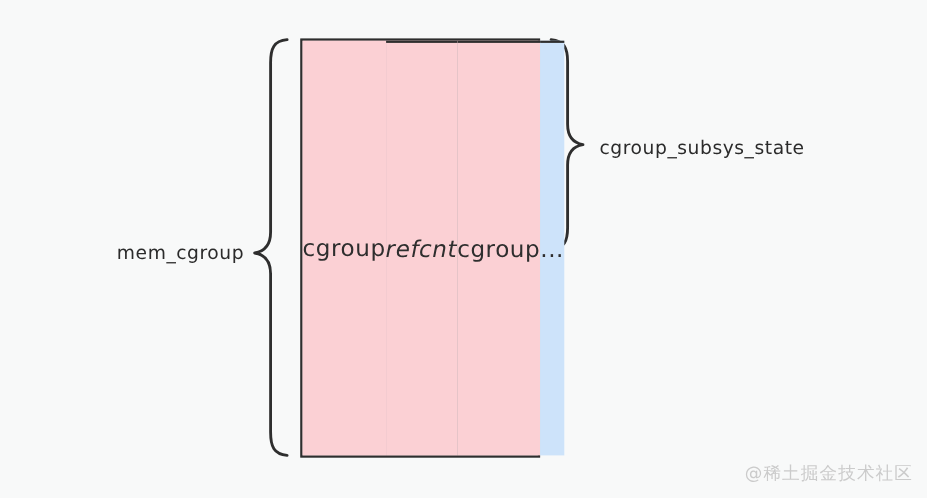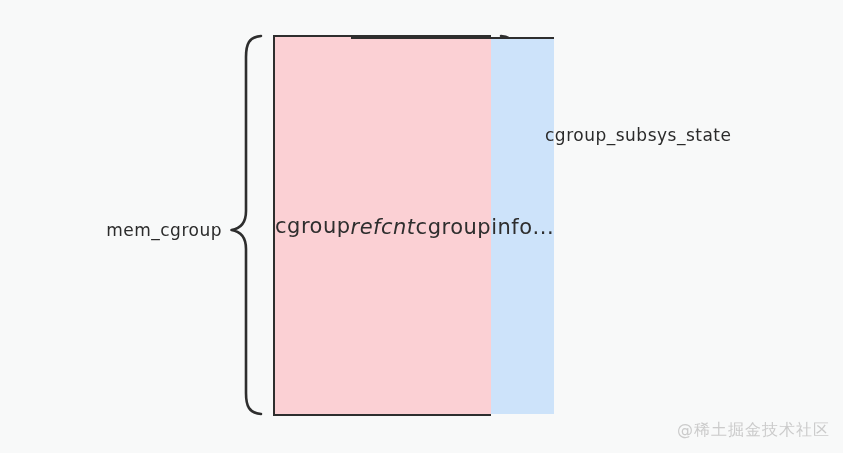--- a/index.html
+++ b/index.html
@@ -98,21 +98,20 @@
              C 516 124 521 130 530 131.5
              C 521 133 516 139 516 150
              L 516 207
              C 516 219 513 226 501 227"></path>
   </svg>
 
   <div class="struct-stack">
     <div class="struct-row" style="background: rgb(251, 208, 212);">cgroup</div>
     <div class="struct-row" style="background: rgb(251, 208, 212); font-style: italic;">refcnt</div>
     <div class="struct-row" style="background: rgb(251, 208, 212);">cgroup</div>
-    <div class="struct-row" style="background: rgb(205, 227, 250);">info</div>
     <div class="struct-row" style="background: rgb(205, 227, 250);">...</div>
   </div>
 
   <div class="side-label label-left">mem_cgroup</div>
   <div class="side-label label-right">cgroup_subsys_state</div>
 
   <div class="watermark">@稀土掘金技术社区</div>
 
 </div>
 

